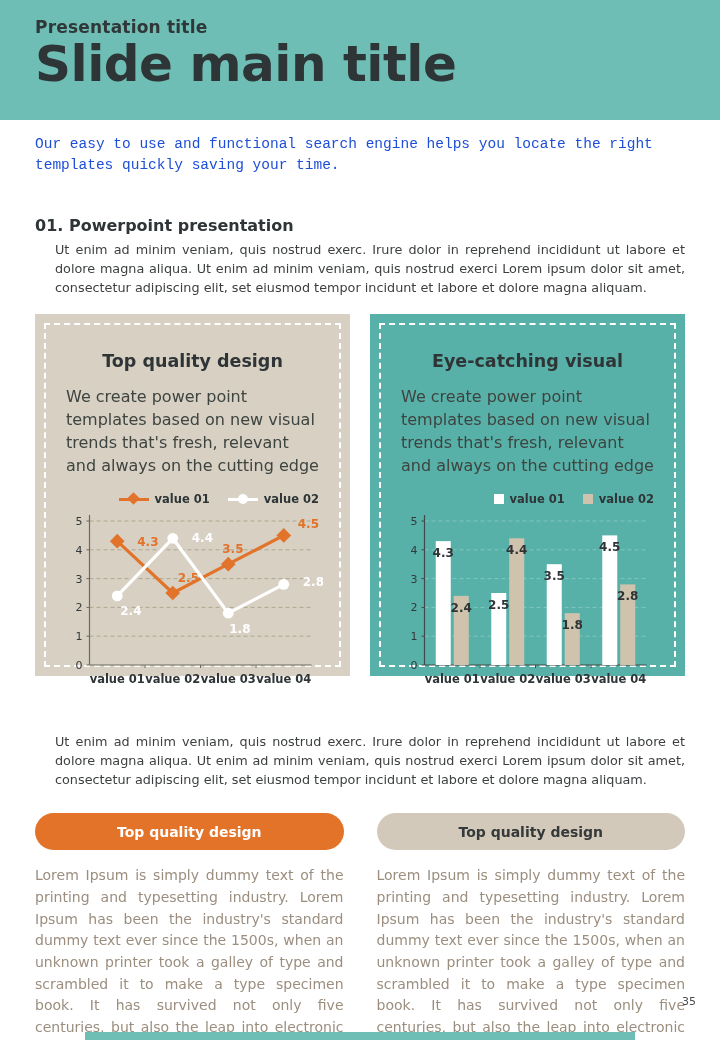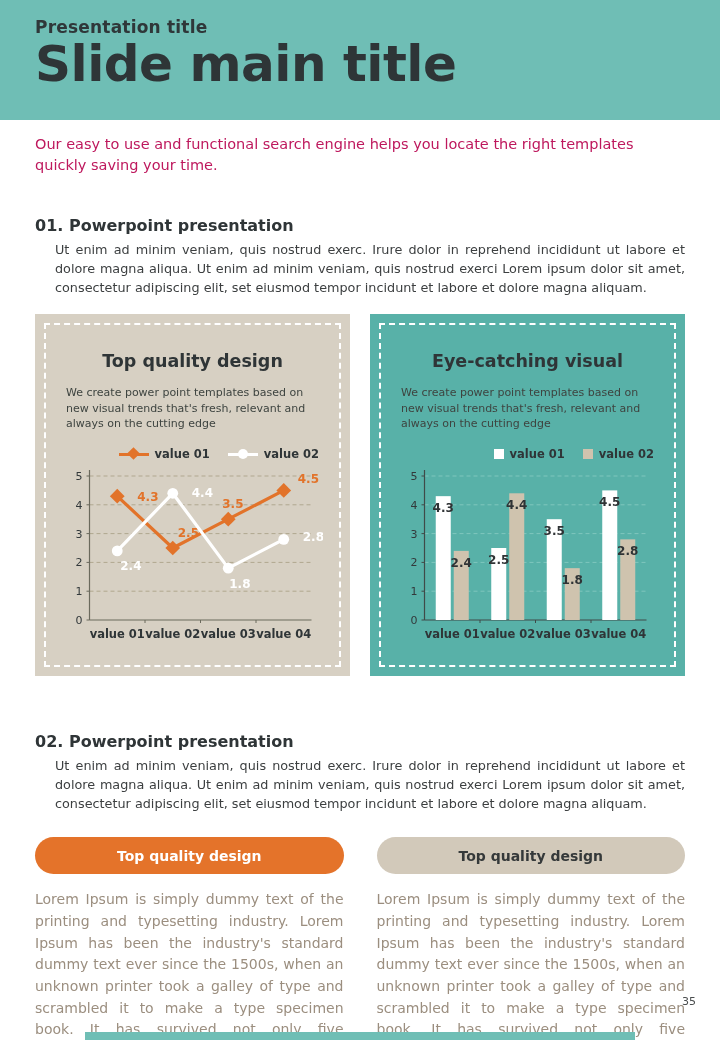--- a/index.html
+++ b/index.html
@@ -6,35 +6,35 @@
   html,body { width:720px; height:1040px; }
   body {
     font-family:"DejaVu Sans","Liberation Sans",sans-serif;
     background:#ffffff; color:#33393b; position:relative; overflow:hidden;
   }
   
   .header { background:#6fbeb5; padding:17px 35px 22px 35px; height:120px; }
   .kicker { font-size:17px; font-weight:bold; color:#2f3739; letter-spacing:.2px; }
   .main-title { font-size:50px; font-weight:bold; color:#2e3537; line-height:1.1; letter-spacing:-.5px; }
   
-  .intro { margin:14px 35px 0 35px; font-size:14.5px; line-height:1.45; color:#be185d; max-width:650px; }
+  .intro { margin:14px 35px 0 35px; font-size:14.5px; line-height:1.45; color:#1d4ed8; max-width:650px;font-family:Liberation Mono, monospace; }
   
   .section { margin:0 35px; }
   .section-01 { margin-top:40px; }
   .section-02 { margin-top:56px; }
   .section h2 { font-size:16px; font-weight:bold; color:#2f3537; }
   .section p { margin-top:5px; font-size:12.8px; line-height:1.5; color:#3c3f40; text-align:justify;margin-left:20px; }
   
   .cards { display:flex; gap:20px; margin:16px 35px 0 35px; }
   .card { width:315px; height:362px; padding:9px; }
   .card.beige { background:#d7d0c3; }
   .card.teal  { background:#58b1a8; }
   .card-inner { border:2px dashed #ffffff; height:100%; padding:20px 16px 10px 16px; }
   .card-title { text-align:center; font-size:17.5px; font-weight:bold; color:#2f3537; margin-top:6px; }
-  .card-desc { margin:14px 4px 0 4px; font-size:11px; line-height:1.45; color:#3e4440; }
+  .card-desc { margin:14px 4px 0 4px; font-size:16px; line-height:1.45; color:#3e4440; }
   .chart-wrap { margin-top:14px; }
   .legend { display:flex; justify-content:flex-end; align-items:center; gap:18px; margin-right:4px; height:16px; }
   .legend-item { display:flex; align-items:center; gap:6px; font-size:11.5px; font-weight:bold; color:#2f3537; }
   .sw-line { position:relative; width:30px; height:12px; }
   .sw-line .ln { position:absolute; left:0; right:0; top:5px; height:3px; }
   .sw-line .diamond { position:absolute; left:10px; top:1px; width:9px; height:9px; transform:rotate(45deg); }
   .sw-line .circle { position:absolute; left:10px; top:1px; width:10px; height:10px; border-radius:50%; }
   .sw-square { width:10px; height:10px; display:inline-block; }
   svg text { font-family:"DejaVu Sans","Liberation Sans",sans-serif; }
   
@@ -187,21 +187,20 @@
             <rect x="166.25" y="106.16" width="15" height="51.84" fill="#cfc3ae"></rect>
             <text x="173.75" y="122.16" text-anchor="middle" font-size="12" font-weight="bold" fill="#2f3335">1.8</text>
             <rect x="221.75" y="77.36000000000001" width="15" height="80.63999999999999" fill="#cfc3ae"></rect>
             <text x="229.25" y="93.36000000000001" text-anchor="middle" font-size="12" font-weight="bold" fill="#2f3335">2.8</text>
           </svg></div>
     </div>
   </div>
 </div>
 
 <div class="section section-02">
-  <h2>02. Powerpoint presentation</h2>
   <p>Ut enim ad minim veniam, quis nostrud exerc. Irure dolor in reprehend incididunt ut labore et dolore magna aliqua. Ut enim ad minim veniam, quis nostrud exerci  Lorem ipsum dolor sit amet, consectetur adipiscing elit, set eiusmod tempor incidunt et labore et dolore magna aliquam.</p>
 </div>
 
 <div class="features">
   <div class="feature-col">
     <div class="pill orange">Top quality design</div>
     <p class="feature-body">Lorem Ipsum is simply dummy text of the printing and typesetting industry. Lorem Ipsum has been the industry's standard dummy text ever since the 1500s, when an unknown printer took a galley of type and scrambled it to make a type specimen book. It has survived not only five centuries, but also the leap into electronic typesetting, remaining essentially unchanged.</p>
   </div>
   <div class="feature-col">
     <div class="pill beige">Top quality design</div>

